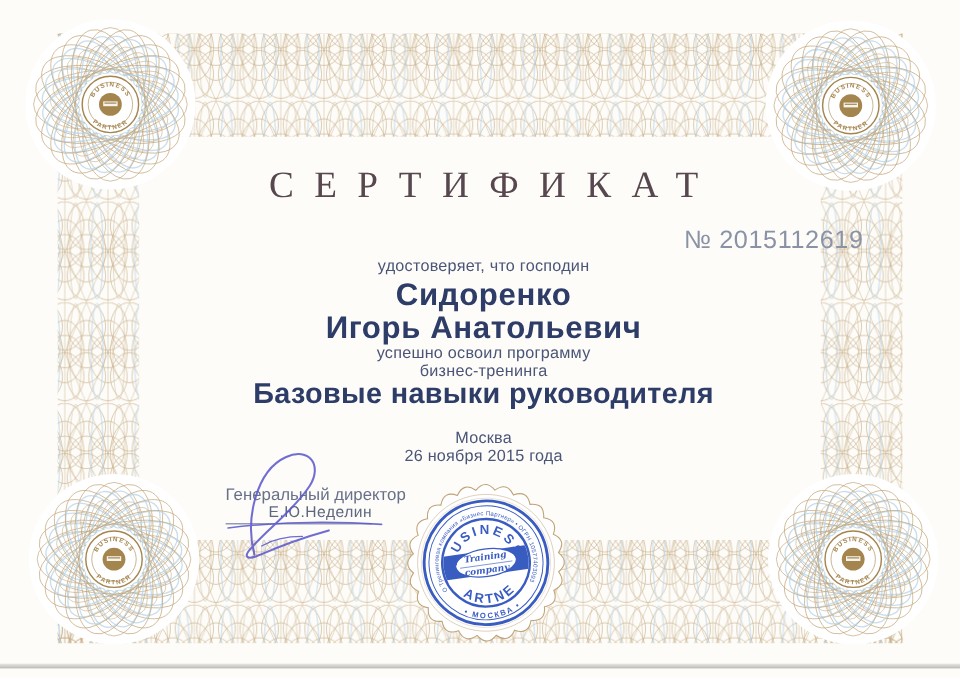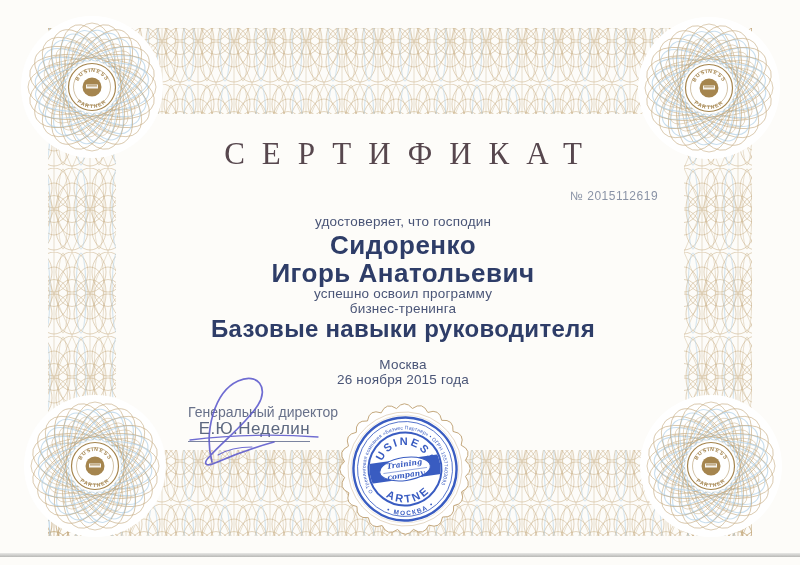--- a/index.html
+++ b/index.html
@@ -6,33 +6,33 @@
   body{width:800px;height:565px;background:#fdfcf9;overflow:hidden;position:relative;
        font-family:"Liberation Sans","DejaVu Sans",sans-serif;}
   .page{position:absolute;inset:0;}
   svg{position:absolute;left:0;top:0;}
   #deco{z-index:1;}
   #ink{z-index:3;pointer-events:none;}
   .txt{position:absolute;left:0;width:806px;text-align:center;z-index:2;}
   .title{top:136px;font-family:"Liberation Serif","DejaVu Serif",serif;font-size:31px;
          letter-spacing:17px;text-indent:17px;color:#57474e;}
   .number{position:absolute;left:570px;top:189px;width:160px;text-align:left;
-          font-size:12px;color:#8a93a6;letter-spacing:.5px;z-index:2;}
+          font-size:21px;color:#8a93a6;letter-spacing:.5px;z-index:2;}
   .small{font-size:13.5px;color:#4a5577;letter-spacing:.2px;}
   .intro{top:214px;}
   .name1{top:230px;font-size:26px;font-weight:bold;color:#2e3d68;letter-spacing:.5px;}
   .name2{top:258px;font-size:26px;font-weight:bold;color:#2e3d68;letter-spacing:.5px;}
   .prog1{top:286px;}
   .prog2{top:301px;}
   .course{top:315px;font-size:24px;font-weight:bold;color:#2e3d68;letter-spacing:.3px;}
   .city{top:357px;}
   .date{top:372px;}
   .sig-role{position:absolute;left:188px;top:404px;font-size:14px;color:#68718a;z-index:2;}
   .sig-line{position:absolute;left:188px;top:419px;width:122px;text-align:right;
-            font-size:17px;color:#5d6880;border-bottom:1.2px solid #7b84a0;
+            font-size:13px;color:#5d6880;border-bottom:1.2px solid #7b84a0;
             padding-bottom:2px;z-index:2;letter-spacing:.4px;}
   .scanline{position:absolute;left:0;top:553px;width:800px;height:4px;z-index:4;
             background:linear-gradient(#e8e8e6,#b9b9b7);}
 </style>
 </head>
 <body>
 
 <div class="page">
 
   <svg id="deco" width="800" height="565" viewBox="0 0 800 565">

